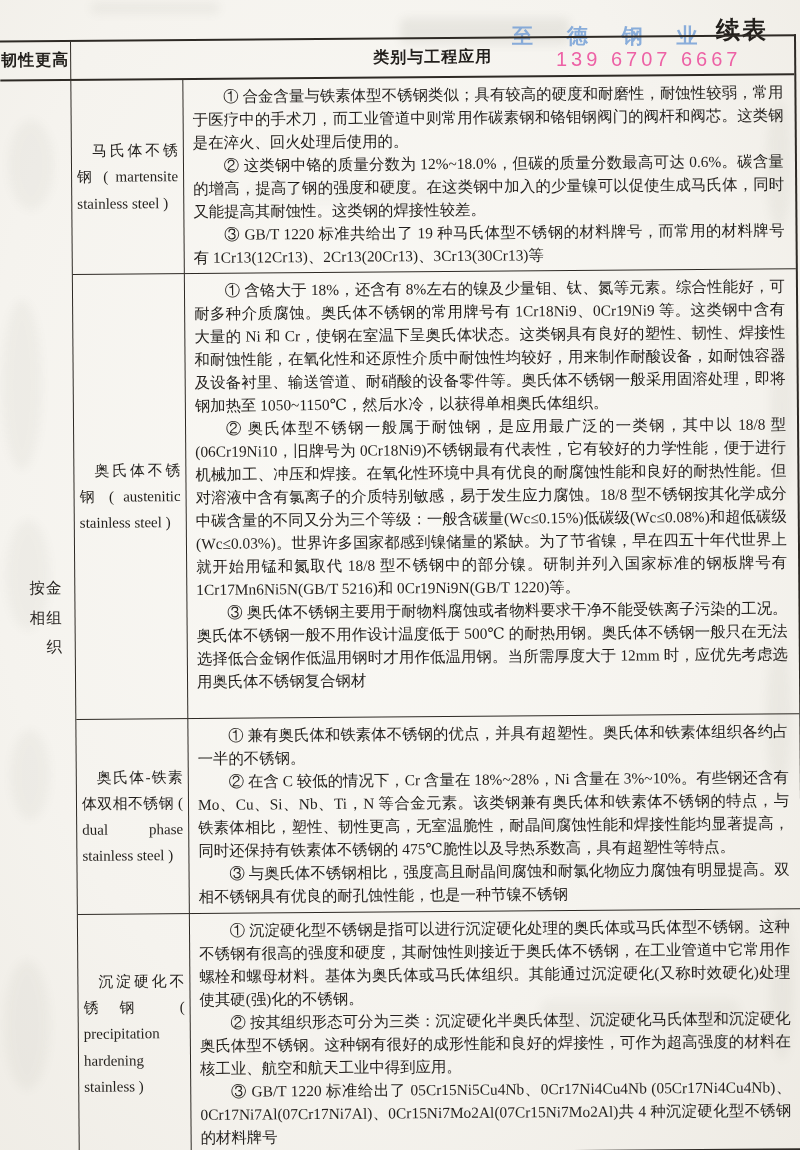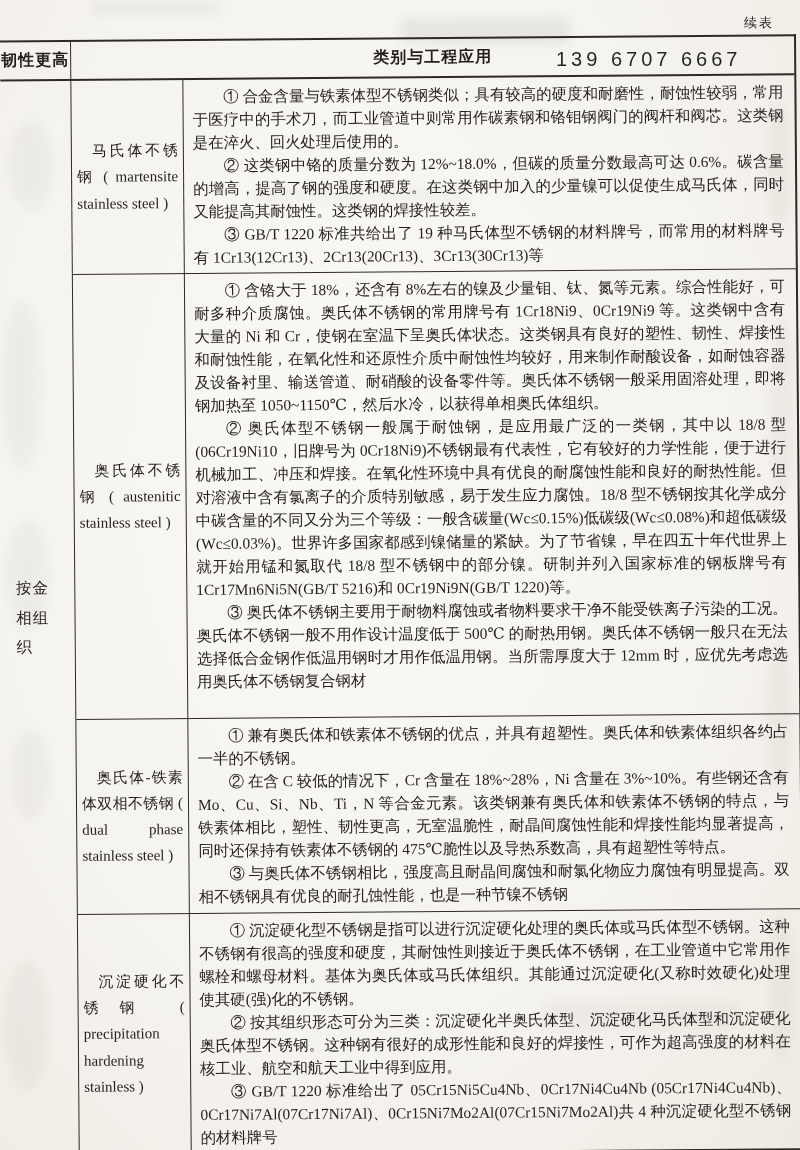--- a/index.html
+++ b/index.html
@@ -10,51 +10,51 @@
     color:#221f1c;
     overflow:hidden;
     position:relative;
   }
   .page{position:absolute;inset:0;}
 
   
   .blob{position:absolute;background:#6d6d5c;border-radius:50%;filter:blur(5px);pointer-events:none;}
 
   .continued{
-    position:absolute;top:14px;right:26px;
-    font-size:13px;letter-spacing:2px;font-weight:400;
+    position:absolute;top:14px;right:32px;
+    font-size:24px;letter-spacing:2px;font-weight:700;
   }
   .wm{position:absolute;font-family:"Liberation Sans","DejaVu Sans",sans-serif;}
   .wm-company{
     top:22px;left:512px;font-size:21px;letter-spacing:14px;
     color:#6f9cd6;opacity:.8;font-weight:600;
   }
   .wm-phone{
     top:48px;left:556px;font-size:20px;letter-spacing:4px;
-    color:#000000;opacity:.85;
+    color:#ec4899;opacity:.85;
   }
 
   .tbl{
     position:absolute;top:40px;left:0;width:794px;
     border:2px solid #2e2a25;border-left:none;
     transform:rotate(-0.45deg);transform-origin:60px 0;
     background:transparent;
   }
   .thead{display:flex;height:37px;border-bottom:2px solid #2e2a25;}
   .th{display:flex;align-items:center;justify-content:center;font-size:16px;font-weight:600;letter-spacing:1px;}
   .th-method{width:70px;border-right:1.5px solid #2e2a25;}
   .th-category{flex:1;}
 
   .tbody{display:flex;align-items:stretch;}
   .method-cell{
     width:70px;border-right:1.5px solid #2e2a25;
     display:flex;align-items:center;justify-content:center;
     font-size:15.5px;letter-spacing:1px;
   }
-  .method-cell span{display:block;width:3em;text-align:left;line-height:1.9;}
+  .method-cell span{display:block;width:3em;text-align:right;line-height:1.9;}
   .rows-col{flex:1;display:flex;flex-direction:column;}
   .row{display:flex;align-items:stretch;border-bottom:1.5px solid #2e2a25;}
   .row:last-child{border-bottom:none;}
   .type-cell{
     width:112px;border-right:1.5px solid #2e2a25;
     display:flex;align-items:center;
     padding:4px 5px;box-sizing:border-box;
   }
   .type-inner{
     font-size:15px;line-height:1.75;text-align:justify;text-indent:1em;
@@ -85,20 +85,21 @@
   <div class="blob" style="left:400px;top:18px;width:170px;height:26px;border-radius:6px;opacity:.10;"></div>
   <div class="blob" style="left:90px;top:2px;width:130px;height:12px;border-radius:6px;opacity:.07;"></div>
   <div class="blob" style="left:766px;top:100px;width:26px;height:130px;opacity:.06;"></div>
   <div class="blob" style="left:770px;top:320px;width:24px;height:180px;opacity:.06;"></div>
   <div class="blob" style="left:766px;top:640px;width:26px;height:150px;opacity:.06;"></div>
   <div class="blob" style="left:770px;top:910px;width:24px;height:150px;opacity:.06;"></div>
   <div class="blob" style="left:250px;top:185px;width:220px;height:18px;border-radius:8px;opacity:.04;"></div>
   <div class="blob" style="left:540px;top:1000px;width:200px;height:30px;border-radius:10px;opacity:.05;"></div>
 
   <div class="continued">续表</div>
+  <div class="wm wm-company">至 德 钢 业</div>
   <div class="wm wm-phone">139 6707 6667</div>
 
   <div class="tbl">
     <div class="thead">
       <div class="th th-method">韧性更高</div>
       <div class="th th-category">类别与工程应用</div>
     </div>
 
     <div class="tbody">
       <div class="method-cell">

